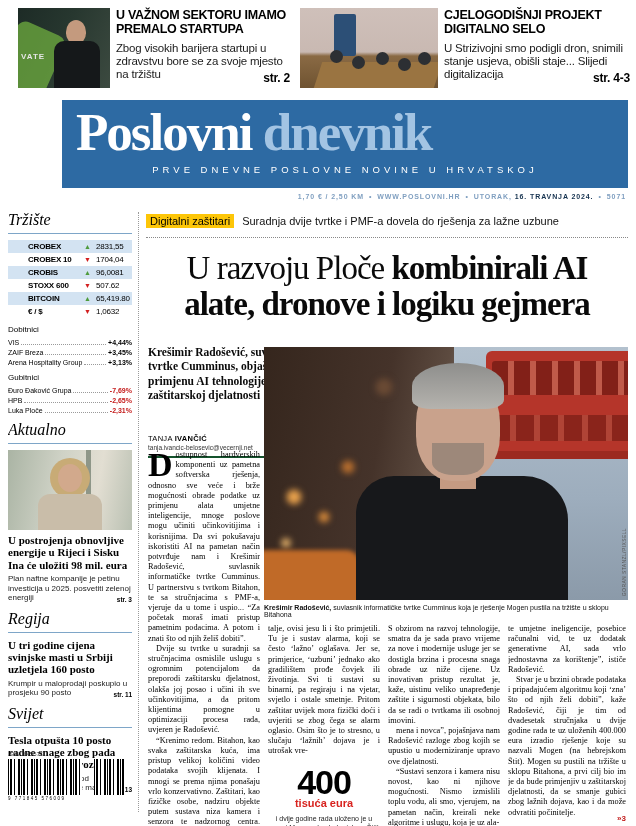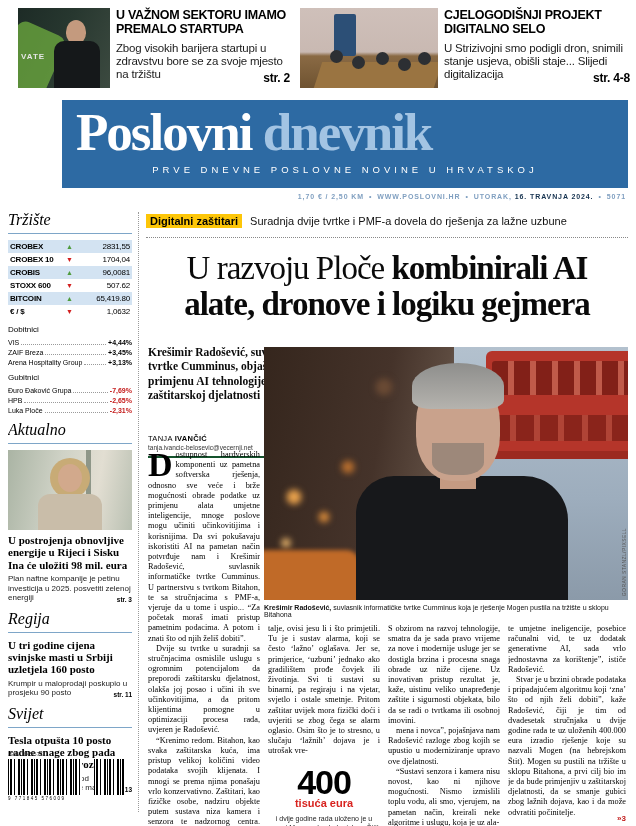--- a/index.html
+++ b/index.html
@@ -39,21 +39,21 @@
   .priceline .dark { color:#14314e; }
   .priceline .dot { margin:0 5px; }
 
   
   .v-divider { position:absolute; left:138px; top:212px; height:600px; border-left:1px dotted #9a9a9a; }
   .sidebar { position:absolute; left:8px; top:210px; width:124px; height:612px; overflow:hidden; }
   .sec-head { font-family:"Liberation Serif", serif; font-style:italic; font-size:16px; line-height:1;
               padding-bottom:5px; border-bottom:1px solid #7ea6c8; margin:8px 0 6px; }
   .sec-head.first { margin-top:2px; }
   .mtable { width:124px; }
-  .mrow { display:flex; align-items:center; height:13px; padding:0 2px; font-size:8px; }
+  .mrow { display:flex; align-items:center; height:13px; padding:0 20px; font-size:8px; }
   .mrow.alt { background:#d3e3f2; }
   .mname { font-weight:bold; flex:0 0 56px; letter-spacing:-0.2px; }
   .marrow { flex:0 0 12px; font-size:7px; line-height:1; }
   .arrow-up { color:#4e9b3c; } .arrow-down { color:#d21f1f; }
   .mval { flex:1; text-align:right; letter-spacing:-0.2px; }
   .glist { margin-top:7px; }
   .ghead { font-size:8px; font-weight:normal; margin-bottom:2px; }
   .grow { display:flex; align-items:flex-end; font-size:7px; height:10px; }
   .gleader { flex:1; border-bottom:1px dotted #9a9a9a; margin:0 2px 1px; }
   .gval { font-weight:bold; }
@@ -76,21 +76,21 @@
   .barcodes { display:flex; gap:12px; align-items:flex-start; }
   .bc { height:36px;
         background:repeating-linear-gradient(90deg,#000 0 1px,#fff 1px 2px,#000 2px 4px,#fff 4px 6px,
         #000 6px 7px,#fff 7px 10px,#000 10px 12px,#fff 12px 13px); }
   .bc1 { width:74px; } .bc2 { width:30px; }
   .bcdigits { font-size:4.5px; letter-spacing:1.5px; margin-top:1px; }
 
   
   .article { position:absolute; left:146px; top:212px; width:482px; height:614px; }
   .kicker { font-size:11px; line-height:18px; white-space:nowrap; }
-  .ktag { background:#fdc608; font-weight:bold; padding:1px 4px; }
+  .ktag { background:#fdc608; font-weight:normal; padding:1px 4px; }
   .krest { padding-left:5px; color:#111; }
   .krule { border-top:1px dotted #888; margin-top:7px; }
   .headline { position:absolute; left:0; top:38px; width:482px; text-align:center; margin:0;
               font-family:"Liberation Serif", serif; font-weight:normal; font-size:33px; line-height:1.1;
               letter-spacing:-1px; color:#0a0a0a; }
   .headline b { font-weight:bold; }
   .standfirst { position:absolute; left:2px; top:133px; width:160px; font-family:"Liberation Serif", serif;
                 font-weight:bold; font-size:11.5px; line-height:1.25; color:#0a0a0a; }
   .byline { position:absolute; left:2px; top:222px; width:160px; border-bottom:2px solid #14532d; padding-bottom:5px; }
   .bl-name { font-size:7.5px; letter-spacing:0.3px; }
@@ -173,21 +173,21 @@
     <div class="pp-person" style="left:30px; top:42px;"></div>
     <div class="pp-person" style="left:52px; top:48px;"></div>
     <div class="pp-person" style="left:76px; top:44px;"></div>
     <div class="pp-person" style="left:98px; top:50px;"></div>
     <div class="pp-person" style="left:118px; top:44px;"></div>
   </div>
   <div class="promo-text pt-right">
     <div class="promo-title">CJELOGODIŠNJI PROJEKT DIGITALNO SELO</div>
     <div class="promo-sub">
       <span>U Strizivojni smo podigli dron, snimili stanje usjeva, obišli staje... Slijedi digitalizacija</span>
-      <span class="pageref">str. 4-8</span>
+      <span class="pageref">str. 4-3</span>
     </div>
   </div>
 
   <div class="masthead">
     <div class="mast-title">
       <span class="t1">Poslovni</span>
       <span class="t2">dnevnik</span>
     </div>
     <div class="tagline">PRVE DNEVNE POSLOVNE NOVINE U HRVATSKOJ</div>
   </div>

